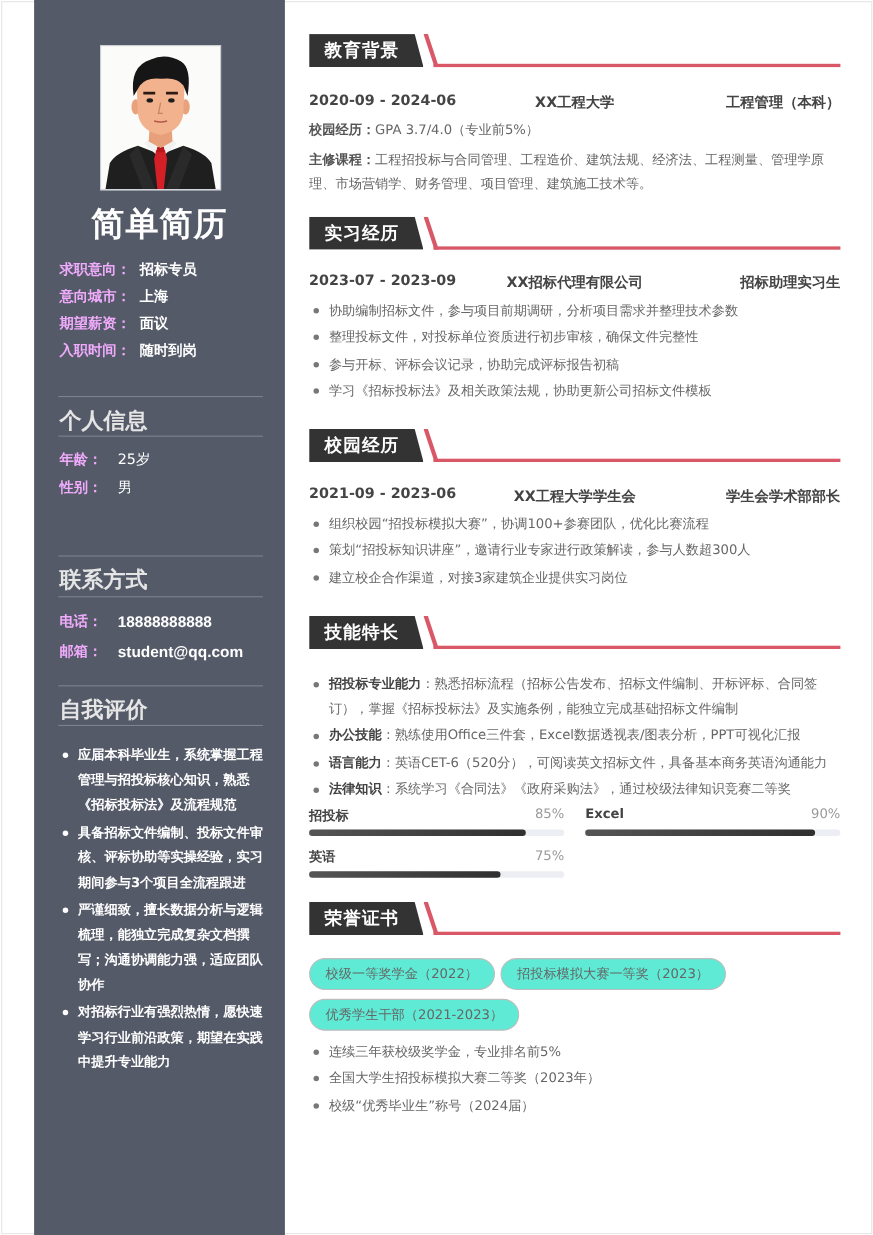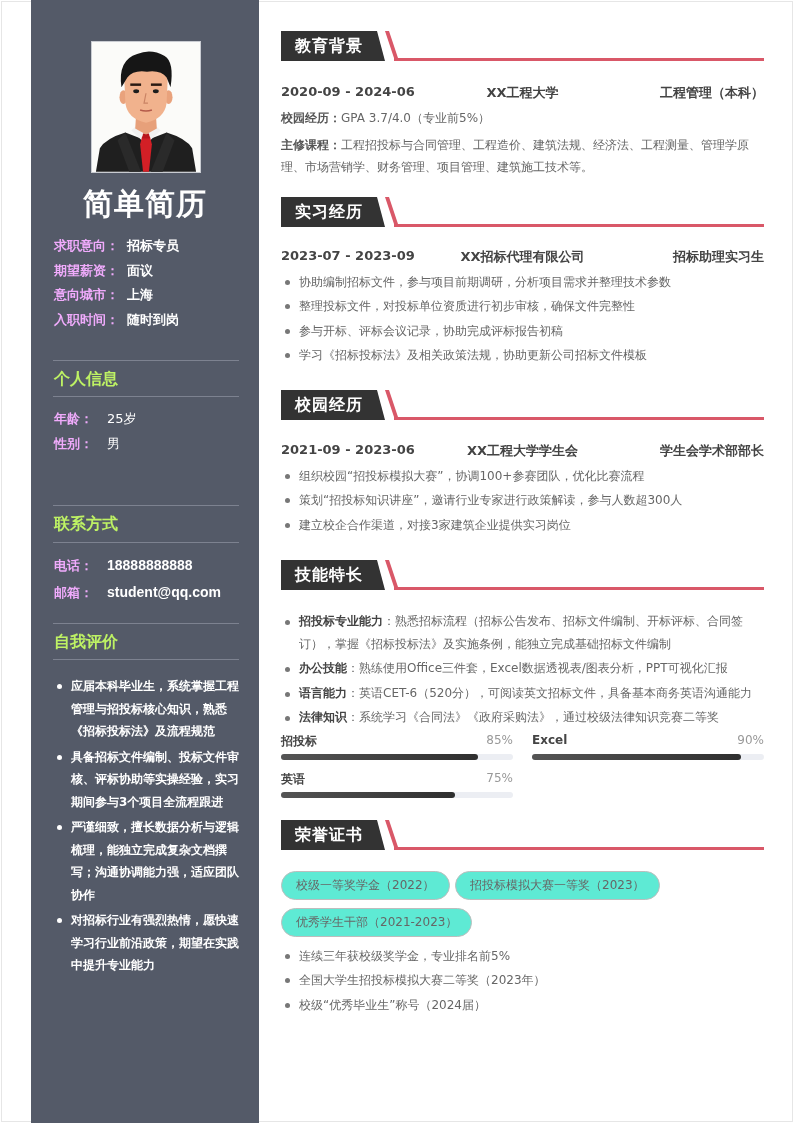--- a/index.html
+++ b/index.html
@@ -16,21 +16,21 @@
   .kv { display: flex; font-size: 13px; line-height: 24.5px; font-weight: bold; }
   .kv .k { color: #f0abfc; white-space: nowrap; }
   .kv .v { color: #ffffff; white-space: nowrap; }
   .intent .k { width: 73px; }
   .personal .k { margin-right: 14px; }
   .contact .kv { line-height: 27px; }
   .contact .k { margin-right: 14px; }
   .contact .v { font-weight: bold; font-family: "Liberation Sans", sans-serif; font-size: 14px; }
   .personal .v { font-weight: normal; }
   .divider { position: absolute; left: 22px; width: 186px; height: 1px; background: #7d8290; }
-  .side-title { position: absolute; left: 23px; font-size: 16px; font-weight: bold; color: #bef264; }
+  .side-title { position: absolute; left: 23px; font-size: 20px; font-weight: bold; color: #e5e5e5; }
   .self-list { position: absolute; left: 23px; top: 675px; width: 190px; list-style: none; }
   .self-list li { position: relative; padding-left: 17px; font-size: 12px; line-height: 22.5px; font-weight: bold; color: #fff; margin-bottom: 3px; }
   .self-list li::before { content: ""; position: absolute; left: 3px; top: 9px; width: 5px; height: 5px; border-radius: 50%; background: #fff; }
 
   
   .main { position: absolute; left: 281px; top: 0; width: 483px; }
   .sec-head { position: absolute; left: 0; width: 483px; height: 30px; }
   .sec-head .tab { position: absolute; left: 0; top: 0; height: 30px; width: 104px; background: #333333; clip-path: polygon(0 0, 96px 0, 104px 30px, 0 30px); padding-left: 46px; }
   .sec-head .tab span { position: absolute; left: 14px; top: 5px; font-size: 16px; font-weight: bold; color: #fff; letter-spacing: 1px; }
   .sec-head .slash { position: absolute; left: 104px; top: 0; width: 14px; height: 30px; }
@@ -99,26 +99,26 @@
   </div>
 
   <div class="name">简单简历</div>
 
   <div class="kv-list intent" style="top:234px;">
     <div class="kv">
         <span class="k">求职意向：</span>
         <span class="v">招标专员</span>
       </div>
     <div class="kv">
+        <span class="k">意向城市：</span>
+        <span class="v">上海</span>
+      </div>
+    <div class="kv">
         <span class="k">期望薪资：</span>
         <span class="v">面议</span>
-      </div>
-    <div class="kv">
-        <span class="k">意向城市：</span>
-        <span class="v">上海</span>
       </div>
     <div class="kv">
         <span class="k">入职时间：</span>
         <span class="v">随时到岗</span>
       </div>
   </div>
 
   <div class="divider" style="top:360px;"></div>
   <div class="side-title" style="top:369px;">个人信息</div>
   <div class="divider" style="top:396px;"></div>

